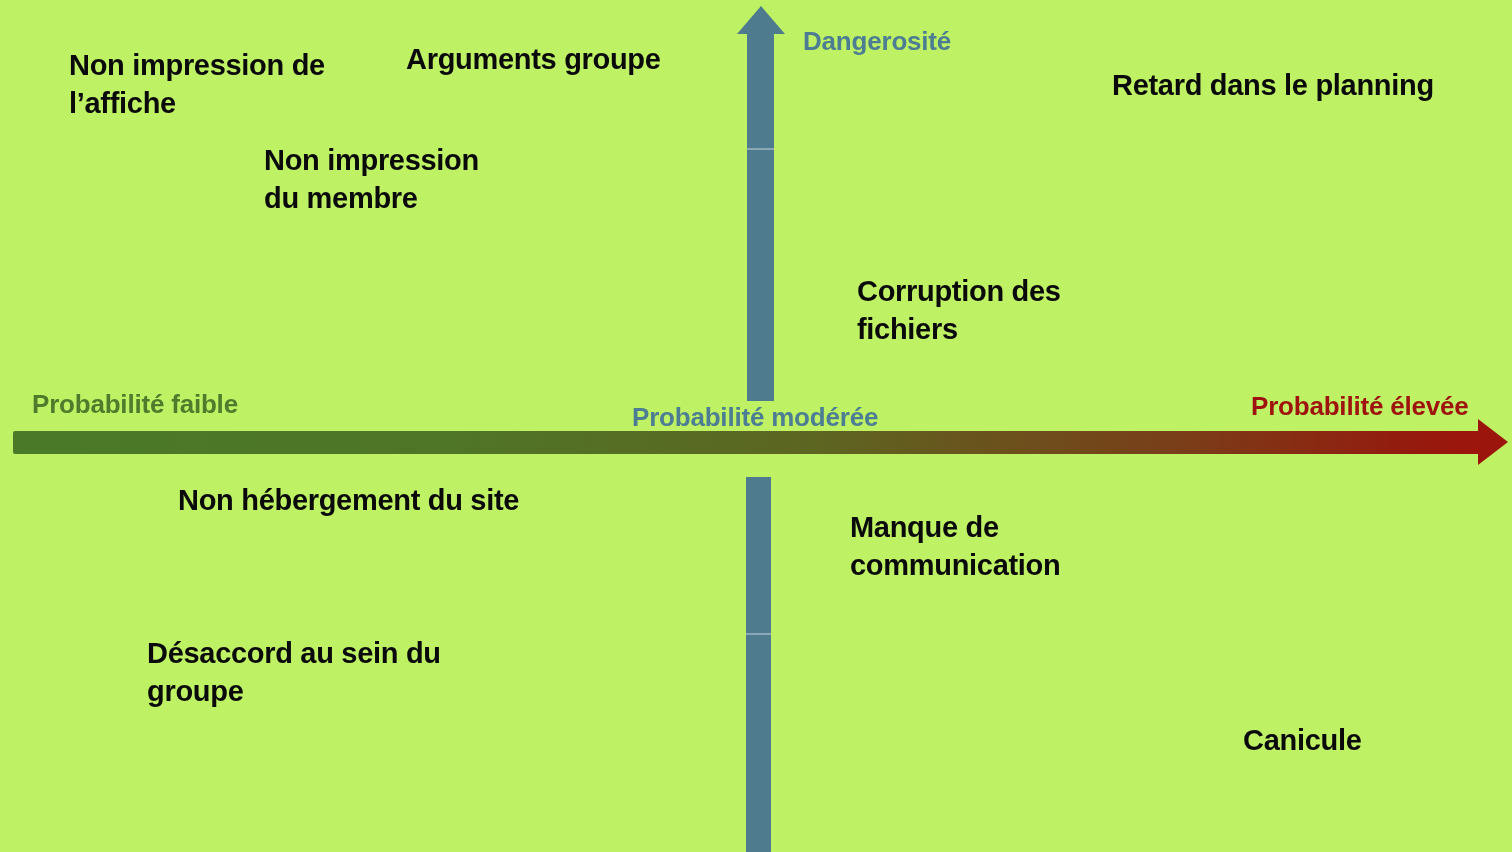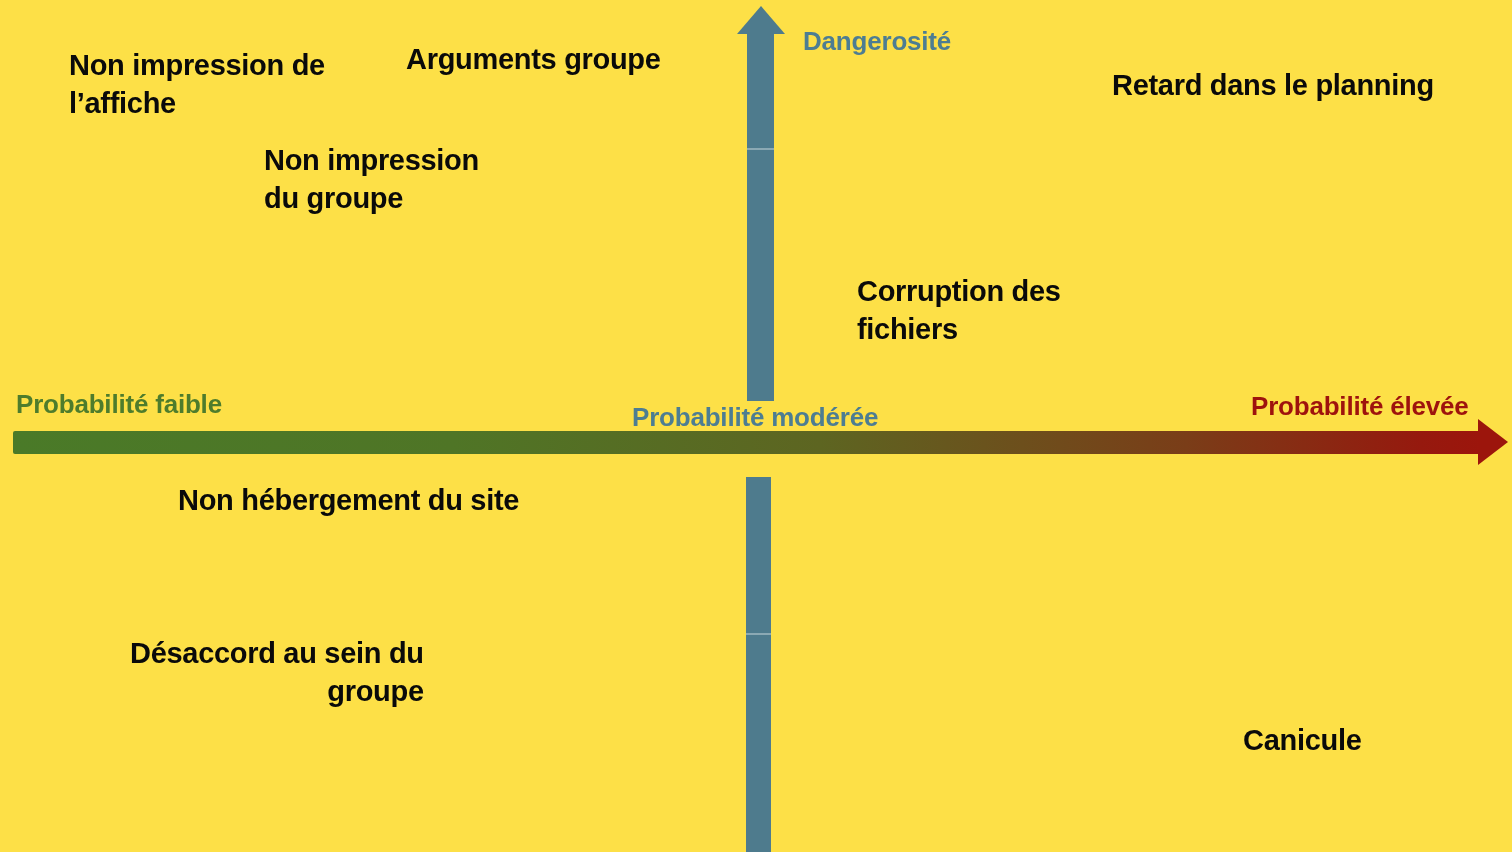--- a/index.html
+++ b/index.html
@@ -4,21 +4,21 @@
 <style>
   html, body {
     margin: 0;
     padding: 0;
     background: #ffffff;
   }
   .canvas {
     position: relative;
     width: 1512px;
     height: 852px;
-    background: #fde047;
+    background: #bef264;
     overflow: hidden;
     font-family: "Liberation Sans", "DejaVu Sans", sans-serif;
   }
 
   
   .v-head {
     position: absolute;
     left: 737px;
     top: 6px;
     width: 0;
@@ -81,21 +81,21 @@
   
   .axis-label {
     position: absolute;
     font-size: 26px;
     font-weight: 700;
     letter-spacing: -0.2px;
     line-height: 32px;
     white-space: nowrap;
   }
   .lbl-dangerosite { left: 803px; top: 25px;  color: #4d7d92; }
-  .lbl-faible      { left: 16px;  top: 388px; color: #4e7c2c; text-align: right; }
+  .lbl-faible      { left: 32px;  top: 388px; color: #4e7c2c; text-align: right; }
   .lbl-moderee     { left: 632px; top: 401px; color: #4d7d92; }
   .lbl-elevee      { left: 1251px; top: 390px; color: #9e130d; }
 
   
   .risk {
     position: absolute;
     color: #0a0a0a;
     font-size: 29px;
     font-weight: 700;
     letter-spacing: -0.3px;
@@ -103,21 +103,21 @@
     white-space: pre-line;
   }
   .risk-0 { left: 45px;   top: 46px; margin-left: 24px;  }
   .risk-1 { left: 406px;  top: 40px;  }
   .risk-2 { left: 264px;  top: 141px; }
   .risk-3 { left: 29px;   top: 298px; }
   .risk-4 { left: 1112px; top: 66px;  }
   .risk-5 { left: 857px;  top: 272px; }
   .risk-6 { left: 178px;  top: 481px; }
   .risk-7 { left: 850px;  top: 508px; }
-  .risk-8 { left: 130px;  top: 634px; text-align: right; }
+  .risk-8 { left: 147px;  top: 634px; }
   .risk-9 { left: 1243px; top: 721px; }
 </style>
 </head>
 <body>
 
 <div class="canvas">
 
   <div class="v-head"></div>
   <div class="v-shaft-upper"></div>
   <div class="v-shaft-lower"></div>
@@ -129,22 +129,24 @@
 
   <div class="axis-label lbl-dangerosite">Dangerosité</div>
   <div class="axis-label lbl-faible">Probabilité faible</div>
   <div class="axis-label lbl-moderee">Probabilité modérée</div>
   <div class="axis-label lbl-elevee">Probabilité élevée</div>
 
   <div class="risk risk-0">Non impression de
 l’affiche</div>
   <div class="risk risk-1">Arguments groupe</div>
   <div class="risk risk-2">Non impression
-du groupe</div>
+du membre</div>
   <div class="risk risk-4">Retard dans le planning</div>
   <div class="risk risk-5">Corruption des
 fichiers</div>
   <div class="risk risk-6">Non hébergement du site</div>
+  <div class="risk risk-7">Manque de
+communication</div>
   <div class="risk risk-8">Désaccord au sein du
 groupe</div>
   <div class="risk risk-9">Canicule</div>
 
 </div>
 
 </body></html>

